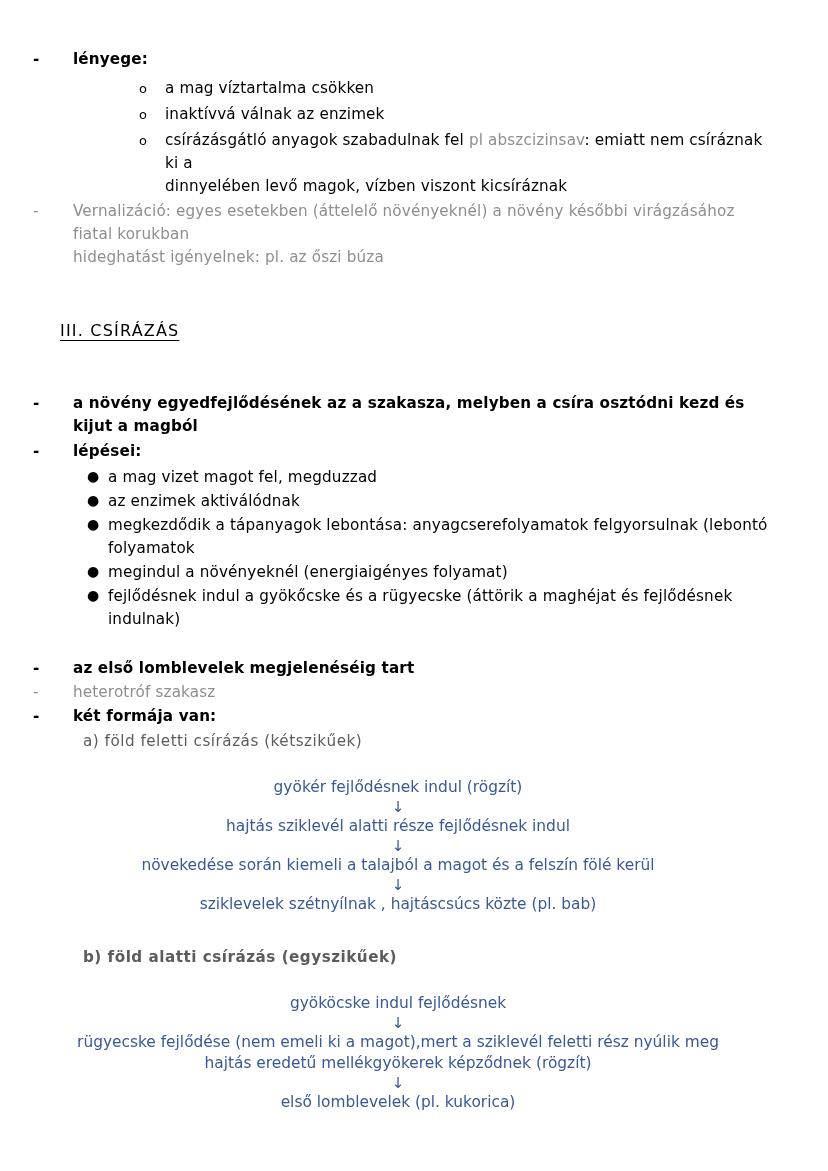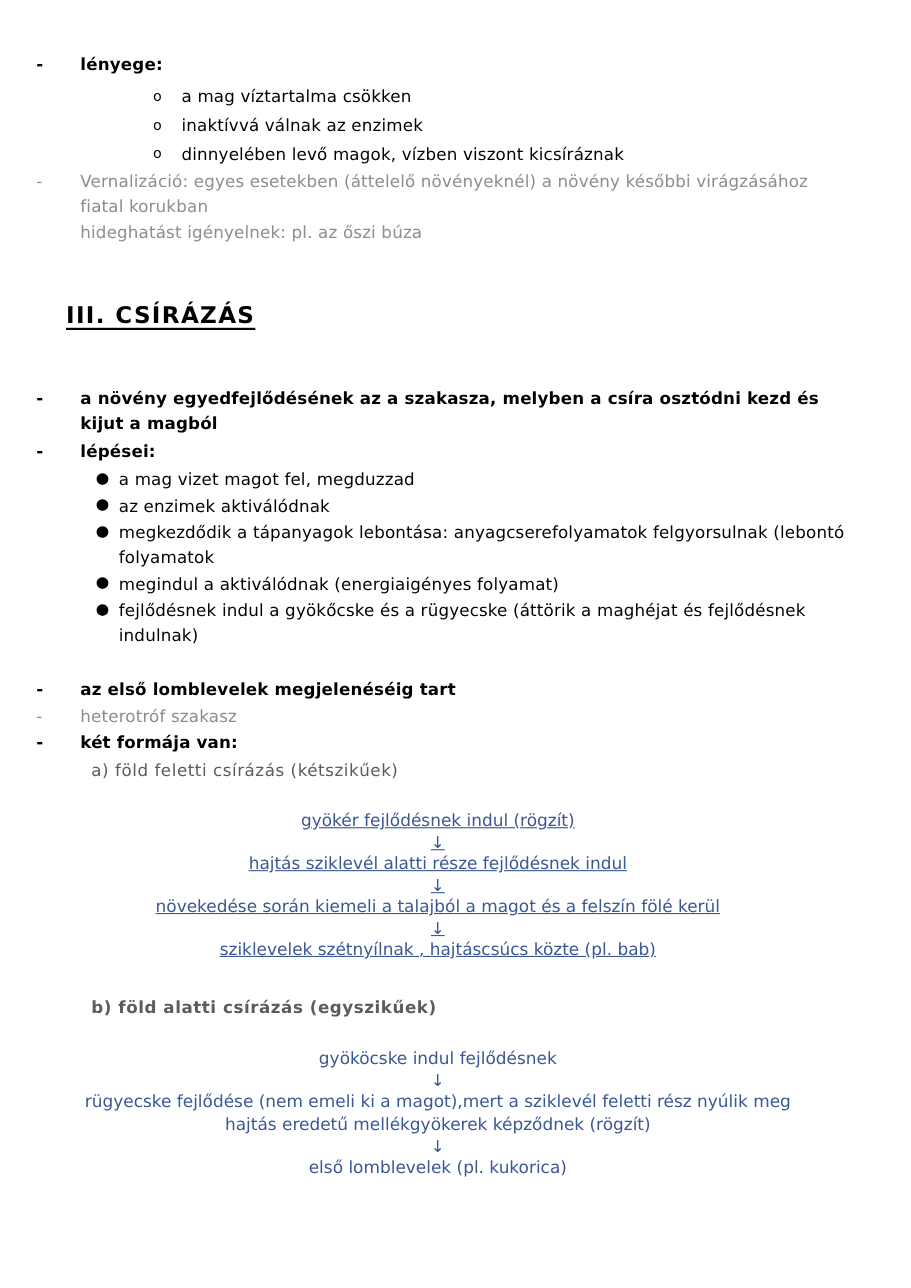--- a/index.html
+++ b/index.html
@@ -75,22 +75,22 @@
   .l2 .fb {
     position: absolute;
     left: 59px;
     top: -1px;
     font-size: 14px;
     line-height: 23px;
   }
 
   
   .heading {
-    font-size: 21px;
-    font-weight: bold;
+    font-size: 16px;
+    font-weight: normal;
     letter-spacing: 1.2px;
     text-decoration: underline;
     text-underline-offset: 4px;
     margin-left: 32px;
   }
 
   
   .sp { display: block; }
 
   
@@ -122,20 +122,21 @@
     <span>a mag víztartalma csökken</span>
   </div>
 
   <div class="line l3" style="margin-top:3px;">
     <span class="ob">o</span>
     <span>inaktívvá válnak az enzimek</span>
   </div>
 
   <div class="line l3" style="margin-top:3px;">
     <span class="ob">o</span>
+    <span class="cont"><span>csírázásgátló anyagok szabadulnak fel </span><span class="gray">pl abszcizinsav</span><span>: emiatt nem csíráznak ki a</span></span>
     <span class="cont">dinnyelében levő magok, vízben viszont kicsíráznak</span>
   </div>
 
   <div class="line l1 gray" style="margin-top:2px;">
     <span class="dash">-</span>
     <span class="sp">Vernalizáció: egyes esetekben (áttelelő növényeknél) a növény későbbi virágzásához fiatal korukban</span>
   </div>
   <div class="line gray" style="padding-left:45px;">
     <span>hideghatást igényelnek: pl. az őszi búza</span>
   </div>
@@ -159,21 +160,21 @@
   <div class="line l2" style="margin-top:1px;">
     <span class="fb">●</span>
     <span>az enzimek aktiválódnak</span>
   </div>
   <div class="line l2" style="margin-top:1px;">
     <span class="fb">●</span>
     <span class="sp">megkezdődik a tápanyagok lebontása: anyagcserefolyamatok felgyorsulnak (lebontó folyamatok</span>
   </div>
   <div class="line l2" style="margin-top:1px;">
     <span class="fb">●</span>
-    <span>megindul a aktiválódnak (energiaigényes folyamat)</span>
+    <span>megindul a növényeknél (energiaigényes folyamat)</span>
   </div>
   <div class="line l2" style="margin-top:1px;">
     <span class="fb">●</span>
     <span>fejlődésnek indul a gyökőcske és a rügyecske (áttörik a maghéjat és fejlődésnek indulnak)</span>
   </div>
 
   <div class="line l1 bold" style="margin-top:26px;">
     <span class="dash">-</span>
     <span>az első lomblevelek megjelenéséig tart</span>
   </div>
@@ -183,21 +184,21 @@
   </div>
   <div class="line l1 bold" style="margin-top:1px;">
     <span class="dash">-</span>
     <span>két formája van:</span>
   </div>
 
   <div class="line dgray" style="padding-left:55px; margin-top:2px; letter-spacing:0.5px;">
     <span>a)  föld feletti csírázás (kétszikűek)</span>
   </div>
 
-  <div class="flow" style="margin-top:24px;text-decoration:underline;">
+  <div class="flow" style="margin-top:24px;">
     <span class="fl">gyökér fejlődésnek indul (rögzít)</span>
     <span class="arrow">↓</span>
     <span class="fl">hajtás sziklevél alatti része fejlődésnek indul</span>
     <span class="arrow">↓</span>
     <span class="fl">növekedése során kiemeli a talajból a magot és a felszín fölé kerül</span>
     <span class="arrow">↓</span>
     <span class="fl">sziklevelek szétnyílnak , hajtáscsúcs közte (pl. bab)</span>
   </div>
 
   <div class="line dgray" style="padding-left:55px; margin-top:31px; letter-spacing:0.5px;font-weight:bold;">

